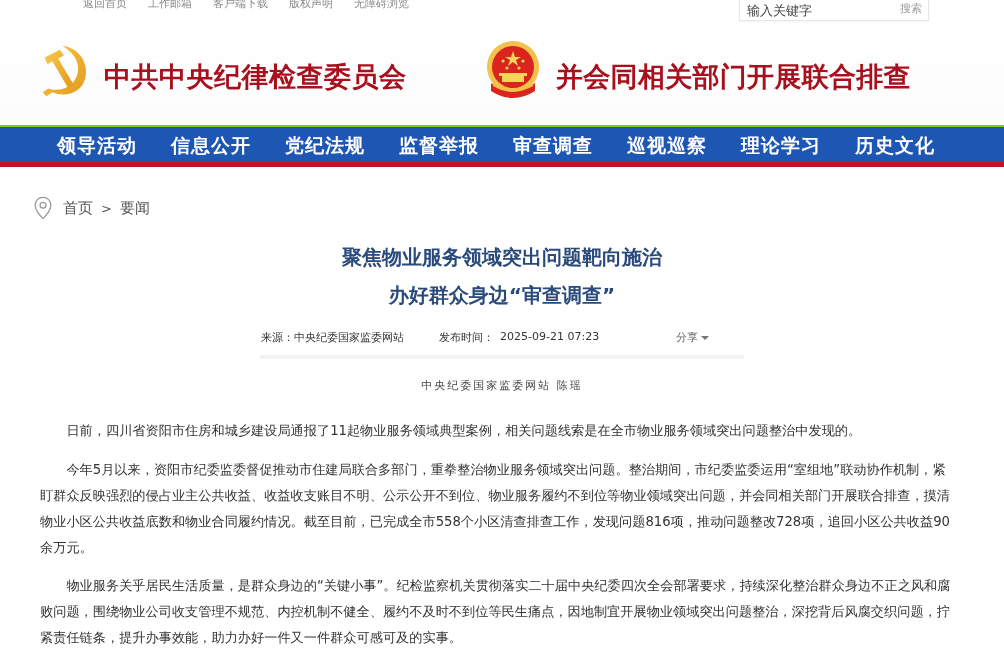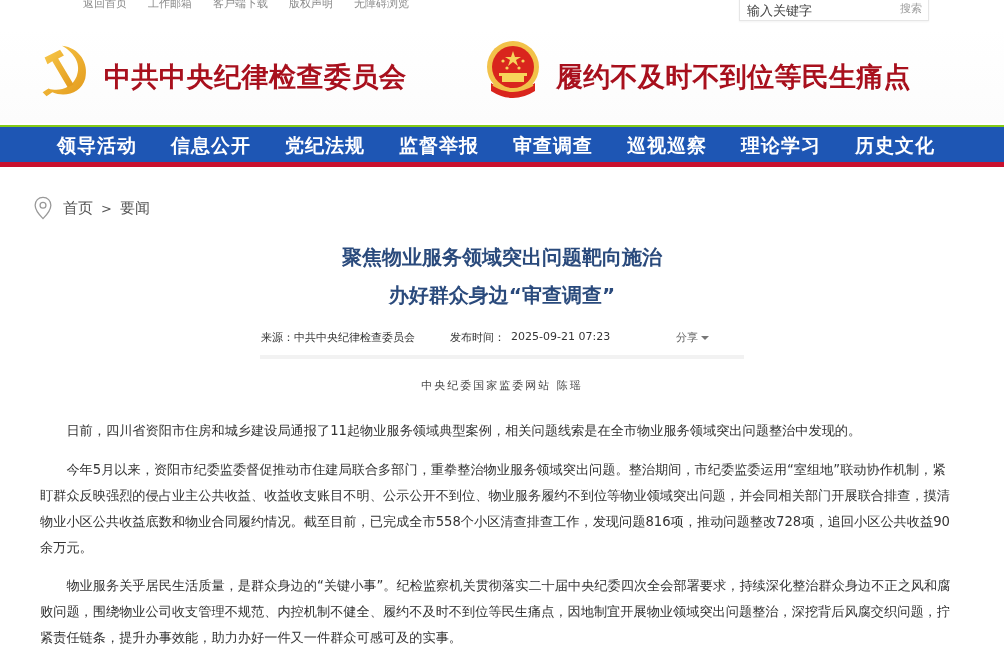--- a/index.html
+++ b/index.html
@@ -83,21 +83,21 @@
     <polygon points="30,12 32,18 38,18 33,21 35,27 30,23 25,27 27,21 22,18 28,18" fill="#f7d45a"></polygon>
     <circle cx="20" cy="22" r="1.6" fill="#f7d45a"></circle>
     <circle cx="40" cy="22" r="1.6" fill="#f7d45a"></circle>
     <circle cx="24" cy="29" r="1.6" fill="#f7d45a"></circle>
     <circle cx="36" cy="29" r="1.6" fill="#f7d45a"></circle>
     <rect x="16" y="34" width="28" height="3" fill="#f7d45a"></rect>
     <rect x="19" y="37" width="22" height="6" fill="#f7d45a"></rect>
     <path d="M8 44 Q30 60 52 44 L52 52 Q30 66 8 52 Z" fill="#d9251d"></path>
     <path d="M10 46 Q30 58 50 46" stroke="#f2c24a" stroke-width="2" fill="none"></path>
   </svg>
-  <div class="title2">履约不及时不到位等民生痛点</div>
+  <div class="title2">并会同相关部门开展联合排查</div>
 </div>
 
 <div class="nav">
   <div class="nav-items">
     <a href="#">领导活动</a>
     <a href="#">信息公开</a>
     <a href="#">党纪法规</a>
     <a href="#">监督举报</a>
     <a href="#">审查调查</a>
     <a href="#">巡视巡察</a>
@@ -114,21 +114,21 @@
   </svg>
   <a href="#">首页</a>
   <span class="sep">&gt;</span>
   <a href="#">要闻</a>
 </div>
 
 <div class="article-title t1">聚焦物业服务领域突出问题靶向施治</div>
 <div class="article-title t2">办好群众身边“审查调查”</div>
 
 <div class="meta">
-  <span>来源：中共中央纪律检查委员会</span>
+  <span>来源：中央纪委国家监委网站</span>
   <span class="pubtime">发布时间：</span>
   <span style="margin-left:6px;text-align:center;">2025-09-21 07:23</span>
 </div>
 <div class="share">
   <span>分享</span><span class="caret"></span>
 </div>
 <div class="meta-line"></div>
 
 <div class="byline">中央纪委国家监委网站 陈瑶</div>
 

